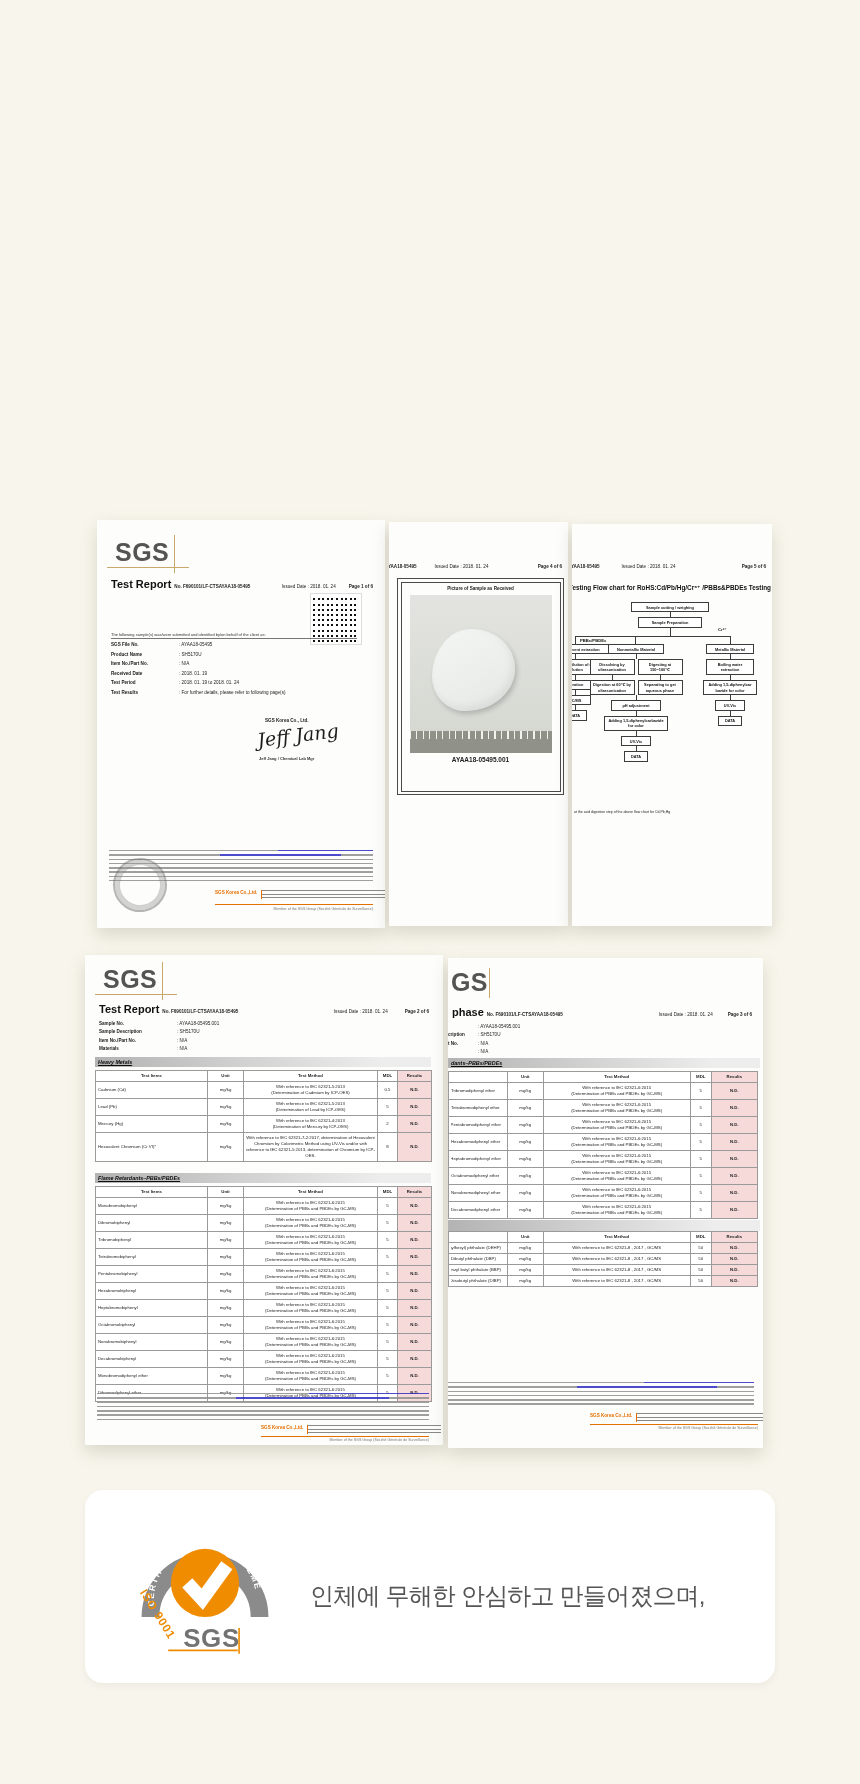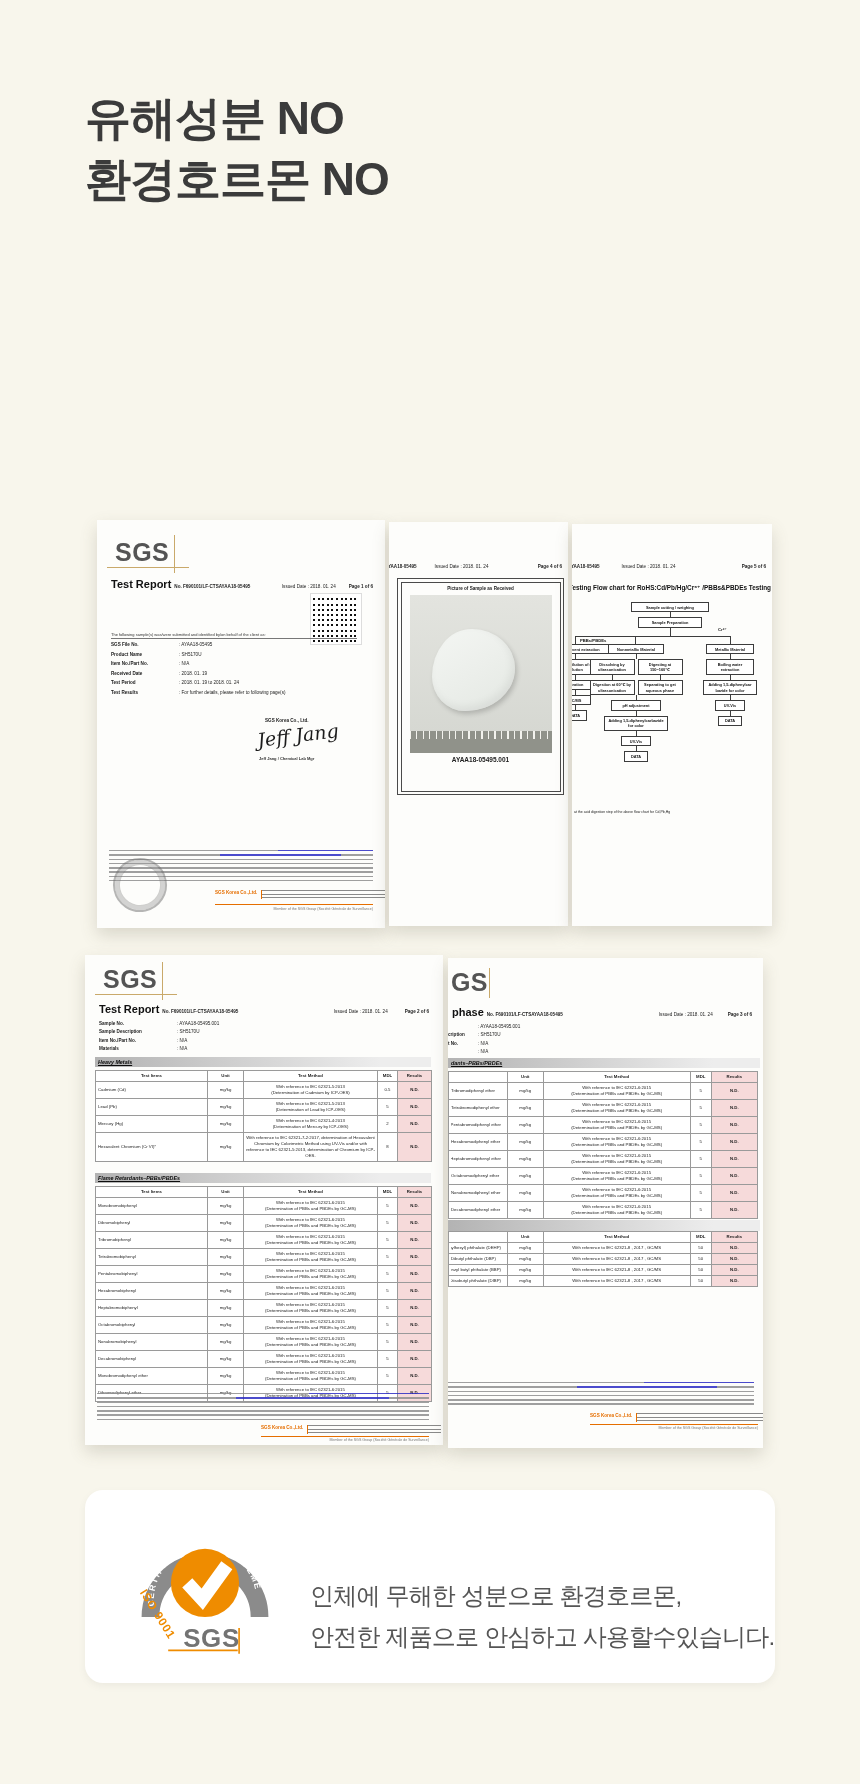--- a/index.html
+++ b/index.html
@@ -71,22 +71,22 @@
   .card h3{position:absolute;left:225px;top:30px;margin:0;font-size:30px;font-weight:800;color:#3b3b3b;letter-spacing:-1px;}
   .card .ln{position:absolute;left:225px;font-size:24px;color:#555;letter-spacing:-0.8px;}
   .badge{position:absolute;left:45px;top:22px;width:150px;height:150px;}
 </style>
 </head>
 <body>
 
 <div class="canvas">
 
   <div class="hero">
-    <h1><span>유해성분 NO</span><br>
-    <span>환경호르몬 NO</span></h1>
+    <h1><br>
+    </h1>
   </div>
   <div class="desc">
       <div></div>
       <div></div>
       <div></div>
     </div>
 
   <div class="doc" style="left:97px;top:520px;width:288px;height:408px;">
     <div class="abs" style="left:18px;top:20px;"><span class="sgs-logo"><span>SGS</span><span class="mk-h"></span><span class="mk-v"></span></span></div>
     <div class="abs" style="left:14px;top:58px;width:262px;display:flex;align-items:baseline;gap:3px;">
@@ -682,17 +682,16 @@
       <text font-size="6.2" font-weight="bold" fill="#ffffff" letter-spacing="1.1" font-family="Liberation Sans, sans-serif">
         <textPath href="#archTxt" startOffset="4">CERTIFICATION DE SYSTÈME</textPath>
       </text>
       <text transform="translate(7,56) rotate(58)" font-size="8.6" font-weight="bold" fill="#ef8c00" letter-spacing="0.6" font-family="Liberation Sans, sans-serif">ISO 9001</text>
       <circle cx="55" cy="49" r="25" fill="#ef8c00"></circle>
       <path d="M 42 49 L 53 61 L 71 36" fill="none" stroke="#ffffff" stroke-width="10"></path>
       <text x="39" y="96" font-size="19" font-weight="bold" fill="#737373" letter-spacing="0.5" font-family="Liberation Sans, sans-serif">SGS</text>
       <line x1="28" y1="98.5" x2="79" y2="98.5" stroke="#ef8c00" stroke-width="1.4"></line>
       <line x1="80" y1="82" x2="80" y2="101" stroke="#ef8c00" stroke-width="1.2"></line>
     </svg>
-    <div class="ln" style="top:90px;">인체에 무해한 성분으로 환경호르몬,</div>
-    <div class="ln" style="top:131px;">안전한 제품으로 안심하고 사용할수있습니다.</div>
+    <div class="ln" style="top:90px;">인체에 무해한 안심하고 만들어졌으며,</div>
   </div>
 
 </div>
 
 </body></html>

